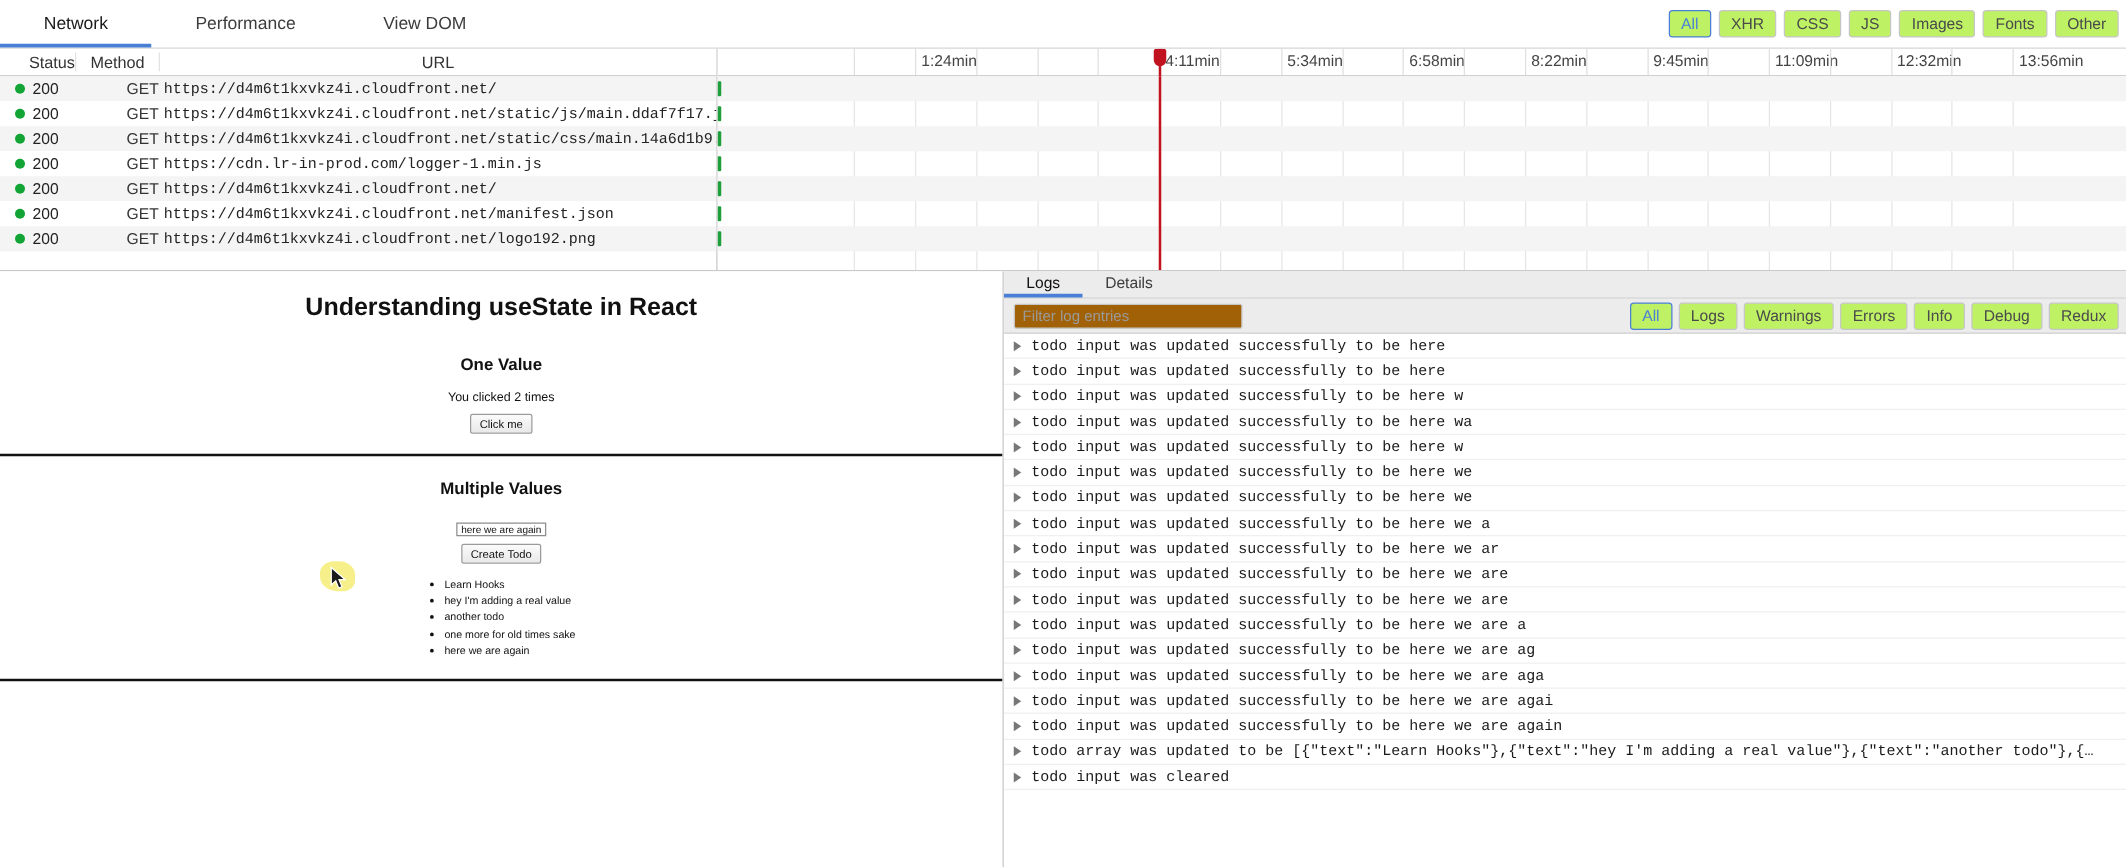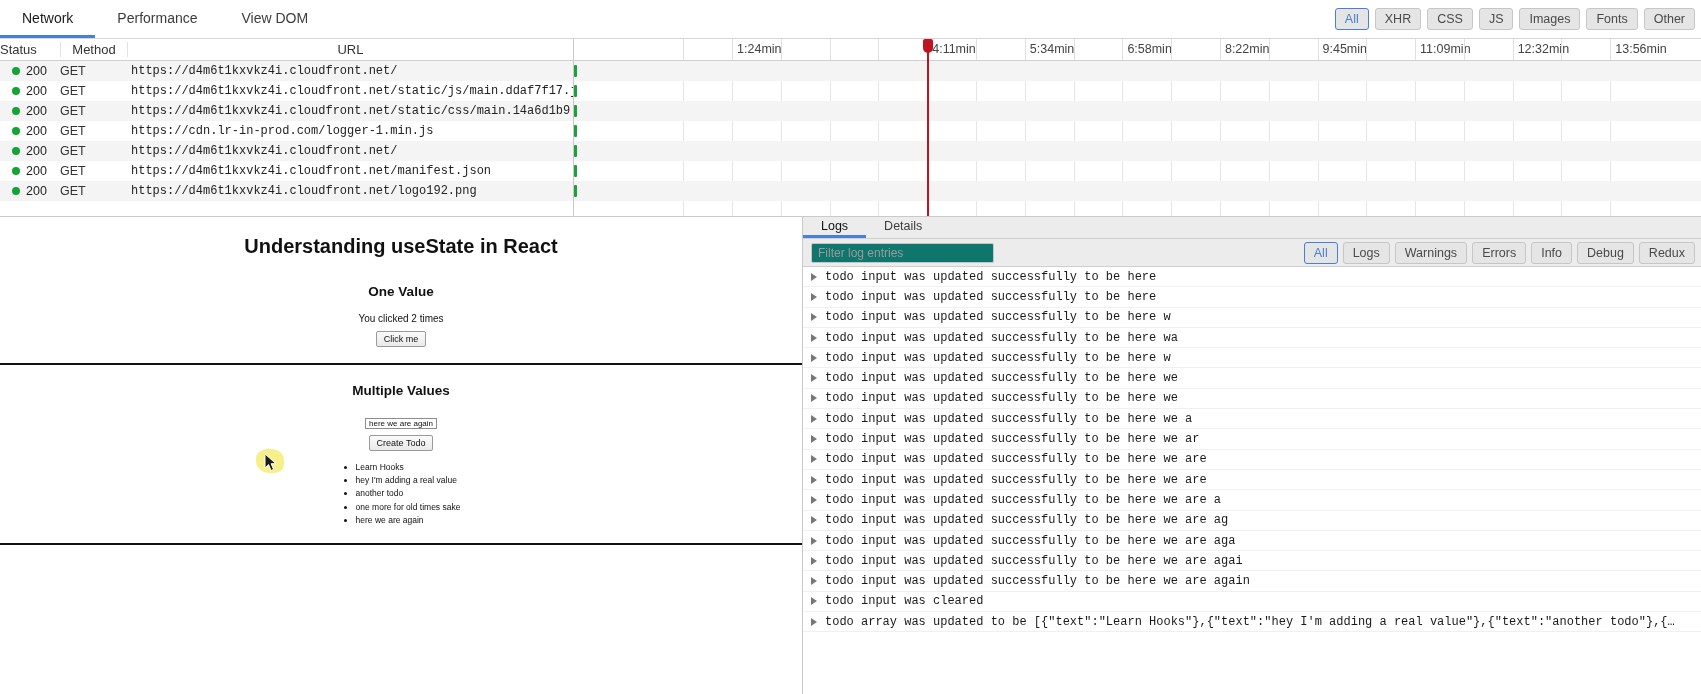--- a/index.html
+++ b/index.html
@@ -5,50 +5,50 @@
   * { box-sizing: border-box; margin:0; padding:0; }
   html,body { width:1701px; height:694px; overflow:hidden; background:#fff;
     font-family:"Liberation Sans", sans-serif; font-size:13px; color:#222; }
 
   #app { position:relative; width:1701px; height:694px; display:flex; flex-direction:column; }
 
   
   .topbar { height:39px; min-height:39px; display:flex; align-items:stretch;
     border-bottom:1px solid #d6d6d6; background:#fff; }
   .tabs { display:flex; align-items:stretch; }
-  .tab { display:flex; align-items:center; padding:0 22px; font-size:14px; color:#3c3c3c;
+  .tab { display:flex; align-items:center; padding:0 35px; font-size:14px; color:#3c3c3c;
     border-bottom:3px solid transparent; cursor:pointer; white-space:nowrap; }
   .tab.active { border-bottom-color:#4a7fd6; color:#1a1a1a; }
   .topbar-spacer { flex:1; }
   .topbar-right { display:flex; align-items:center; gap:6px; padding-right:6px; }
   .netfilter { width:378px; height:22px; border:1px solid #c6c6c6; border-radius:2px;
     background:#fff; font-size:12.5px; padding:0 7px; color:#333;
     font-family:"Liberation Sans", sans-serif; }
   .netfilter::placeholder { color:#9a9a9a; }
   .pillbtn { height:22px; min-width:30px; padding:0 9px; border:1px solid #c6c6c6;
-    border-radius:3px; background:#e5e5e5; font-size:12.5px; color:#4a4a4a;
+    border-radius:3px; background:#bef264; font-size:12.5px; color:#4a4a4a;
     display:flex; align-items:center; justify-content:center; cursor:pointer;
     font-family:"Liberation Sans", sans-serif; white-space:nowrap; }
   .pillbtn.on { border-color:#4a7fd6; color:#4a7fd6; }
 
   
   .netpanel { height:178px; min-height:178px; display:flex; position:relative;
     border-bottom:1px solid #c9c9c9; overflow:hidden; }
   .netleft { width:574px; min-width:574px; border-right:1px solid #c9c9c9; }
   .nethead { display:flex; height:22px; align-items:center; border-bottom:1px solid #d0d0d0;
     font-size:13px; color:#333; background:#fff; }
-  .col-status { width:60px; text-align:left; }
+  .col-status { width:60px; text-align:right; }
   .col-method { width:67px; text-align:center; border-left:1px solid #e2e2e2; }
   .col-url { flex:1; text-align:center; border-left:1px solid #e2e2e2; }
   .netrow { display:flex; height:20px; align-items:center; font-size:12.5px; }
   .netrow:nth-child(odd) { background:#f4f4f4; }
   .netrow:nth-child(even) { background:#fff; }
   .cell-status { width:60px; display:flex; align-items:center; gap:6px; padding-left:12px; }
   .dot { width:8px; height:8px; border-radius:50%; background:#13a436; flex:none; }
-  .cell-method { width:67px; text-align:left; color:#333; }
+  .cell-method { width:67px; text-align:right; color:#333; }
   .cell-url { flex:1; padding-left:4px; font-family:"Liberation Mono", monospace;
     font-size:12px; color:#222; white-space:nowrap; overflow:hidden; }
 
   
   .netright { flex:1; position:relative; overflow:hidden; }
   .tl-head { height:22px; position:relative; border-bottom:1px solid #d0d0d0; }
   .tl-tick { position:absolute; top:0; bottom:0; width:1px; background:#e0e0e0; }
   .tl-label { position:absolute; top:3px; font-size:12.5px; color:#444; padding-left:5px;
     white-space:nowrap; }
   .tl-body { position:relative; height:156px; }
@@ -88,21 +88,21 @@
   
   .logs { flex:1; display:flex; flex-direction:column; background:#fff; overflow:hidden; }
   .logs-tabbar { height:22px; min-height:22px; display:flex; align-items:stretch;
     background:#ececec; border-bottom:1px solid #cfcfcf; }
   .logtab { display:flex; align-items:center; padding:0 18px; font-size:12.5px; color:#3c3c3c;
     border-bottom:3px solid transparent; cursor:pointer; }
   .logtab.active { border-bottom-color:#4a7fd6; color:#111; }
   .logs-filterbar { height:28px; min-height:28px; display:flex; align-items:center;
     gap:5px; padding:0 6px 0 8px; background:#ececec; border-bottom:1px solid #cfcfcf; }
   .logfilter { width:183px; height:20px; border:1px solid #c6c6c6; border-radius:2px;
-    background:#0f766e; font-size:12px; padding:0 6px;
+    background:#a16207; font-size:12px; padding:0 6px;
     font-family:"Liberation Sans", sans-serif; }
   .logfilter::placeholder { color:#9a9a9a; }
   .logs-spacer { flex:1; }
   .logs-list { flex:1; overflow:hidden; }
   .logrow { display:flex; align-items:center; height:20.3px; padding-left:8px; gap:8px;
     border-bottom:1px solid #f0f0f0; }
   .caret { width:0; height:0; border-left:6px solid #777; border-top:4px solid transparent;
     border-bottom:4px solid transparent; flex:none; cursor:pointer; }
   .logtext { font-family:"Liberation Mono", monospace; font-size:12px; color:#1a1a1a;
     white-space:nowrap; overflow:hidden; }
@@ -411,23 +411,23 @@
           <div class="logrow">
             <span class="caret"></span>
             <span class="logtext">todo input was updated successfully to be here we are agai</span>
           </div>
           <div class="logrow">
             <span class="caret"></span>
             <span class="logtext">todo input was updated successfully to be here we are again</span>
           </div>
           <div class="logrow">
             <span class="caret"></span>
+            <span class="logtext">todo array was updated to be [{"text":"Learn Hooks"},{"text":"hey I'm adding a real value"},{"text":"another todo"},{…</span>
+          </div>
+          <div class="logrow">
+            <span class="caret"></span>
             <span class="logtext">todo input was cleared</span>
-          </div>
-          <div class="logrow">
-            <span class="caret"></span>
-            <span class="logtext">todo array was updated to be [{"text":"Learn Hooks"},{"text":"hey I'm adding a real value"},{"text":"another todo"},{…</span>
           </div>
         </div>
     </div>
 
   </div>
 </div>
 
 </body></html>

